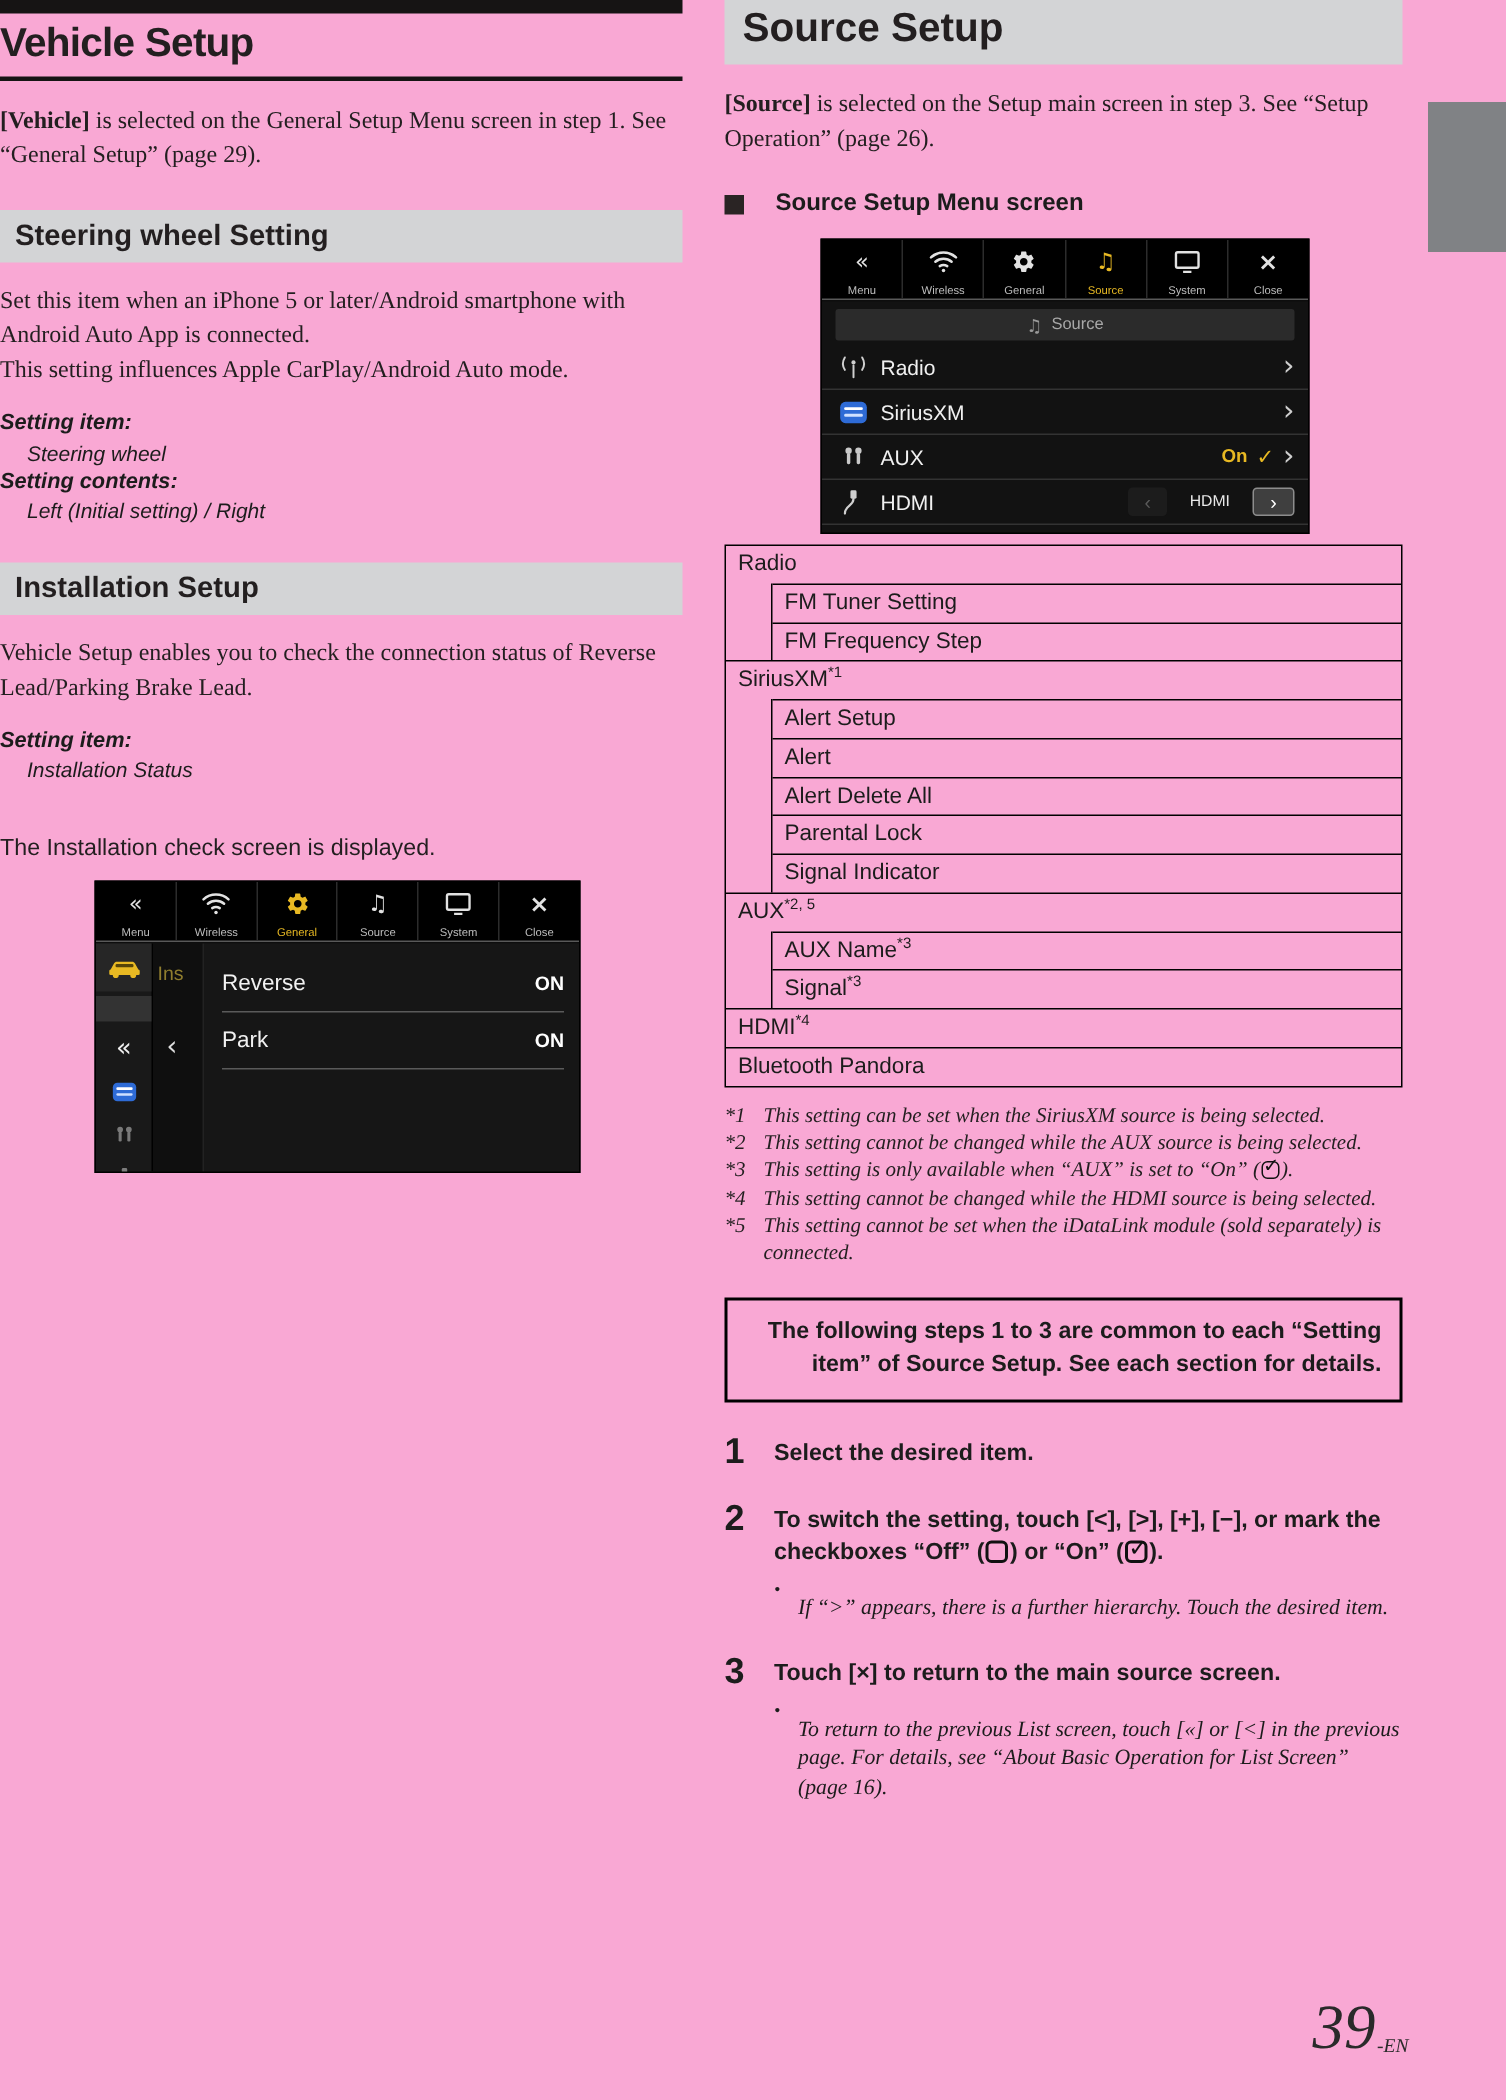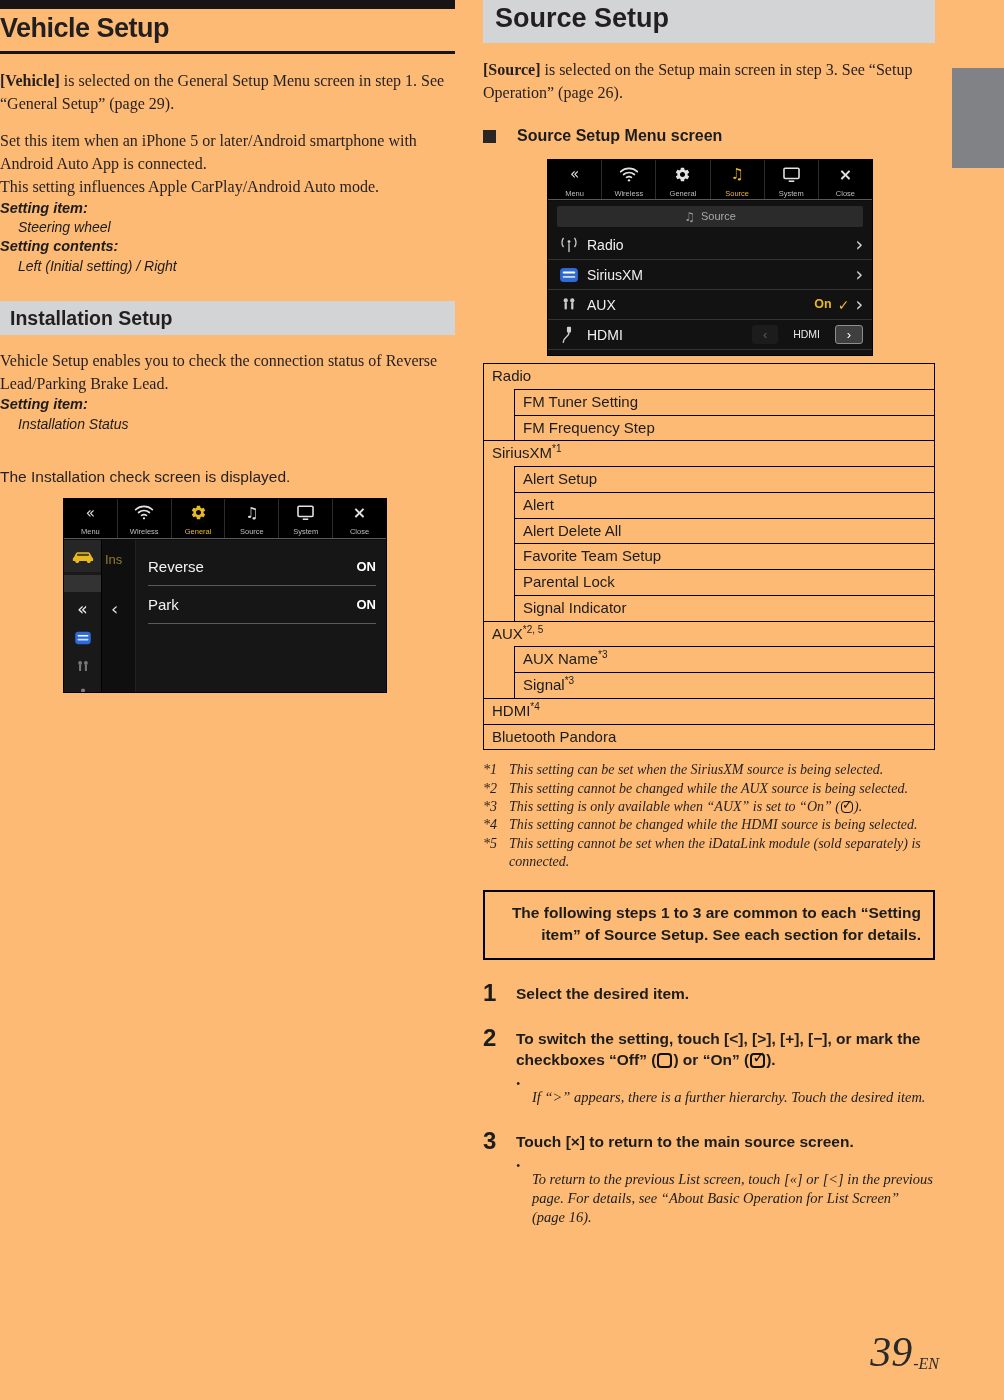--- a/index.html
+++ b/index.html
@@ -1,18 +1,18 @@
 <!DOCTYPE html>
 <html><head>
 <meta charset="utf-8">
 <style>
   * { margin:0; padding:0; box-sizing:border-box; }
   html,body { background:#ffffff; }
   .page {
-    position:relative; width:1004px; height:1400px; background:#fdba74;
+    position:relative; width:1004px; height:1400px; background:#f9a8d4;
     font-family:"Liberation Sans", sans-serif; color:#1c1c1c; overflow:hidden;text-decoration:underline;
   }
 
   
   .left-col  { position:absolute; left:0;   top:0; width:455px; }
   .right-col { position:absolute; left:483px; top:0; width:452px; }
 
   
   .top-bar { height:9px; background:#161414; width:100%; }
   .lcol-head { border-bottom:3px solid #161414; padding:5px 0 7px; }
@@ -21,21 +21,21 @@
   .serif-par { font:16px/1.45 "Liberation Serif", serif; color:#231f20; }
   .serif-par b { font-weight:bold; }
   .intro { margin-top:15px; }
 
   .sec-h {
     background:#d3d4d6; color:#231f20; margin-top:25px;
     font:bold 19.5px/1 "Liberation Sans", sans-serif; padding:8px 10px 7px;
   }
   .after-h { margin-top:14px; }
 
-  .set-block { font-family:"Liberation Sans", sans-serif; }
+  .set-block { margin-top:15px; font-family:"Liberation Sans", sans-serif; }
   .set-label { font:italic bold 14.5px/1.35 "Liberation Sans", sans-serif; }
   .set-val   { font:italic 14px/1.35 "Liberation Sans", sans-serif; padding-left:18px; }
 
   .sans-par { font:15.5px/1.4 "Liberation Sans", sans-serif; margin-top:32px; color:#231f20; }
 
   
   .rcol-title {
     background:#d3d4d6; font:bold 27px/1.1 "Liberation Sans", sans-serif;
     padding:4px 12px 9px; color:#231f20;
   }
@@ -81,21 +81,21 @@
   .cb-on::after { content:"\2713"; position:absolute; left:0px; top:-7px;
         font:bold 16px "DejaVu Sans", sans-serif; color:#111; }
   .cb-sm { width:12px; height:12px; border-width:1.8px; vertical-align:-2px; }
   .cb-sm.cb-on::after { font-size:13px; top:-5px; }
 
   
   .side-tab { position:absolute; left:952px; top:68px; width:52px; height:100px; background:#808285; }
   .pagenum { position:absolute; right:66px; bottom:24px; font-family:"Liberation Serif", serif;
              font-style:italic; color:#2a2a2a; white-space:nowrap; }
   .pn-b { font-size:42px; }
-  .pn-s { font-size:16px; position:relative; top:3px; left:1px; }
+  .pn-s { font-size:13px; position:relative; top:3px; left:1px; }
 
   
   .shot { position:relative; background:#0d0d0d; overflow:hidden; border:1px solid #000; }
   .shot1 { width:324px; height:195px; margin:10px 0 0 63px; }
   .shot2 { width:326px; height:197px; margin:15px 0 0 64px; }
 
   .snav { position:absolute; top:0; left:0; right:0; height:40px; background:#000;
           display:flex; border-bottom:1px solid #595959; }
   .snav-i { flex:1; display:flex; flex-direction:column; align-items:center;
             justify-content:space-between; padding:4px 0 2px; border-right:1px solid #2c2c2c; color:#e2e2e2; }
@@ -146,20 +146,21 @@
 <div class="page">
 
   <div class="left-col">
     <div class="top-bar"></div>
     <div class="lcol-head">
       <h1>Vehicle Setup</h1>
     </div>
 
     <p class="serif-par intro"><b>[Vehicle]</b><span> is selected on the General Setup Menu screen in step 1. See “General Setup” (page 29).</span></p>
 
+    <div class="sec-h">Steering wheel Setting</div>
     <p class="serif-par after-h">Set this item when an iPhone 5 or later/Android smartphone with Android Auto App is connected.</p>
     <p class="serif-par">This setting influences Apple CarPlay/Android Auto mode.</p>
 
     <div class="set-block">
       <div class="set-label">Setting item:</div>
       <div class="set-val">Steering wheel</div>
       <div class="set-label">Setting contents:</div>
       <div class="set-val">Left (Initial setting) / Right</div>
     </div>
 
@@ -406,21 +407,20 @@
         <div class="prow">Radio</div>
         <div class="cgroup">
           <div class="crow">FM Tuner Setting</div>
           <div class="crow">FM Frequency Step</div>
         </div>
         <div class="prow bt">SiriusXM<sup>*1</sup></div>
         <div class="cgroup">
           <div class="crow">Alert Setup</div>
           <div class="crow">Alert</div>
           <div class="crow">Alert Delete All</div>
-          <div class="crow">Favorite Team Setup</div>
           <div class="crow">Parental Lock</div>
           <div class="crow">Signal Indicator</div>
         </div>
         <div class="prow bt">AUX<sup>*2, 5</sup></div>
         <div class="cgroup">
           <div class="crow">AUX Name<sup>*3</sup></div>
           <div class="crow">Signal<sup>*3</sup></div>
         </div>
         <div class="prow bt">HDMI<sup>*4</sup></div>
         <div class="prow bt">Bluetooth Pandora</div>

